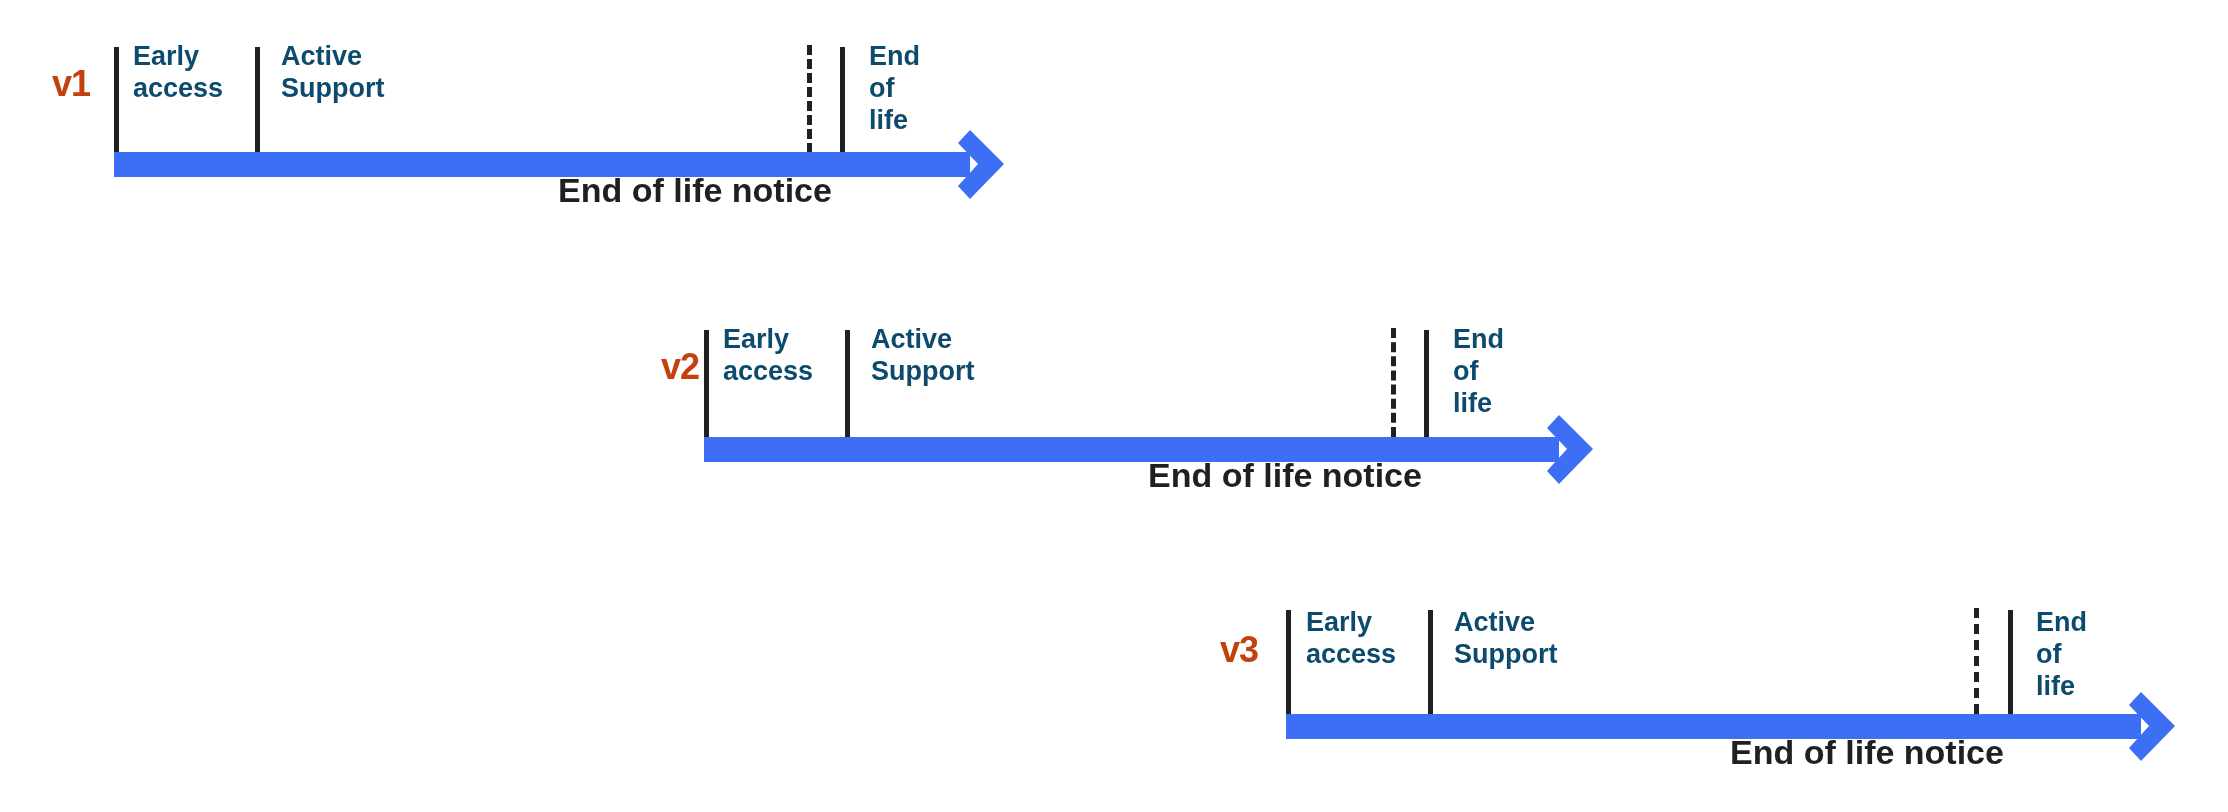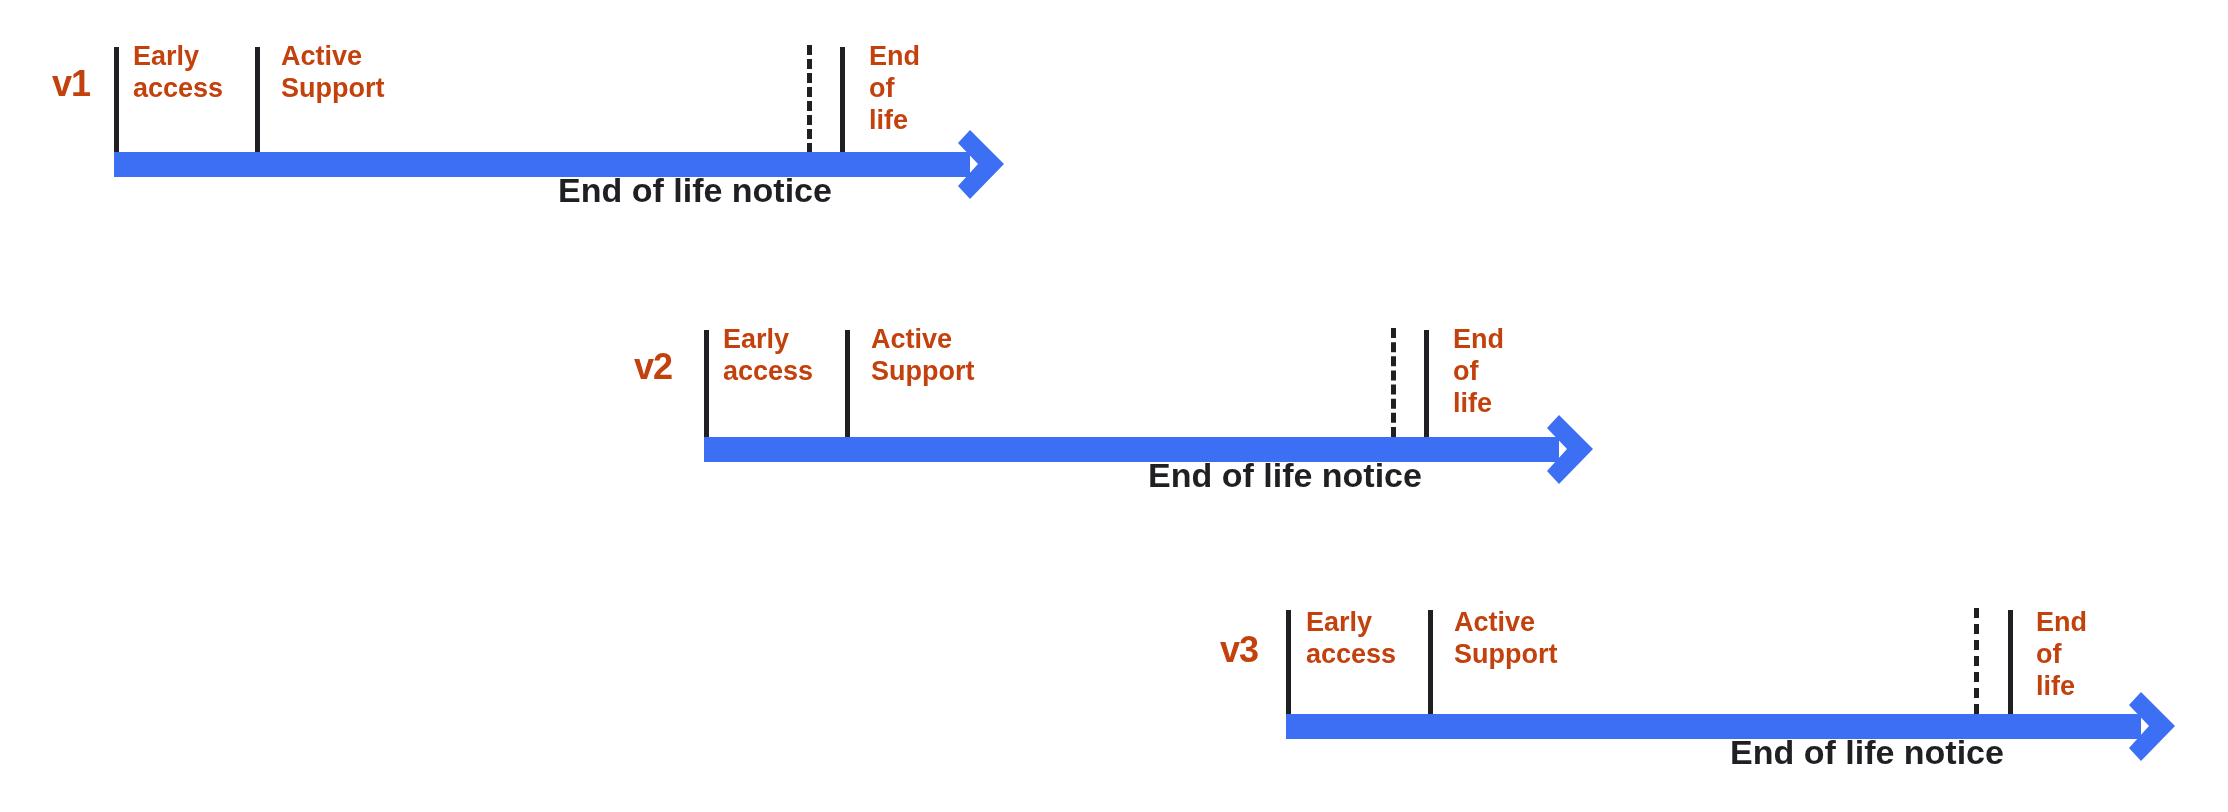--- a/index.html
+++ b/index.html
@@ -51,21 +51,21 @@
     width: 0;
     border-left: 5px dashed #1f2023;
   }
 
   
   .phase-label {
     position: absolute;
     font-weight: 700;
     font-size: 27px;
     line-height: 32px;
-    color: #c2410c;
+    color: #0c4a6e;
     white-space: pre-line;
   }
 
   
   .timeline-bar {
     position: absolute;
     height: 25px;
     background: #3d6ff5;
   }
 
@@ -114,21 +114,21 @@
 
     <svg class="arrow-head" style="left: 956px; top: 128px;" width="70" height="74" viewBox="0 0 70 74">
       <path d="M 14 2 L 2 15 L 22 36 L 2 58 L 14 71 L 48 36 Z" fill="#3d6ff5"></path>
     </svg>
 
     <div class="notice-label" style="left: 495px; top: 174px; width: 400px;">End of life notice</div>
   </div>
 
   <div class="lifecycle-row">
 
-    <div class="version-label" style="left: 602px; top: 341px; width: 70px;">v2</div>
+    <div class="version-label" style="left: 629px; top: 341px; width: 70px;">v2</div>
 
     <div class="phase-divider" style="left: 704px; top: 330px; height: 107px;"></div>
 
     <div class="phase-label" style="left: 723px; top: 323px;">Early
 access</div>
 
     <div class="phase-divider" style="left: 845px; top: 330px; height: 107px;"></div>
 
     <div class="phase-label" style="left: 871px; top: 323px;">Active Support</div>
 

